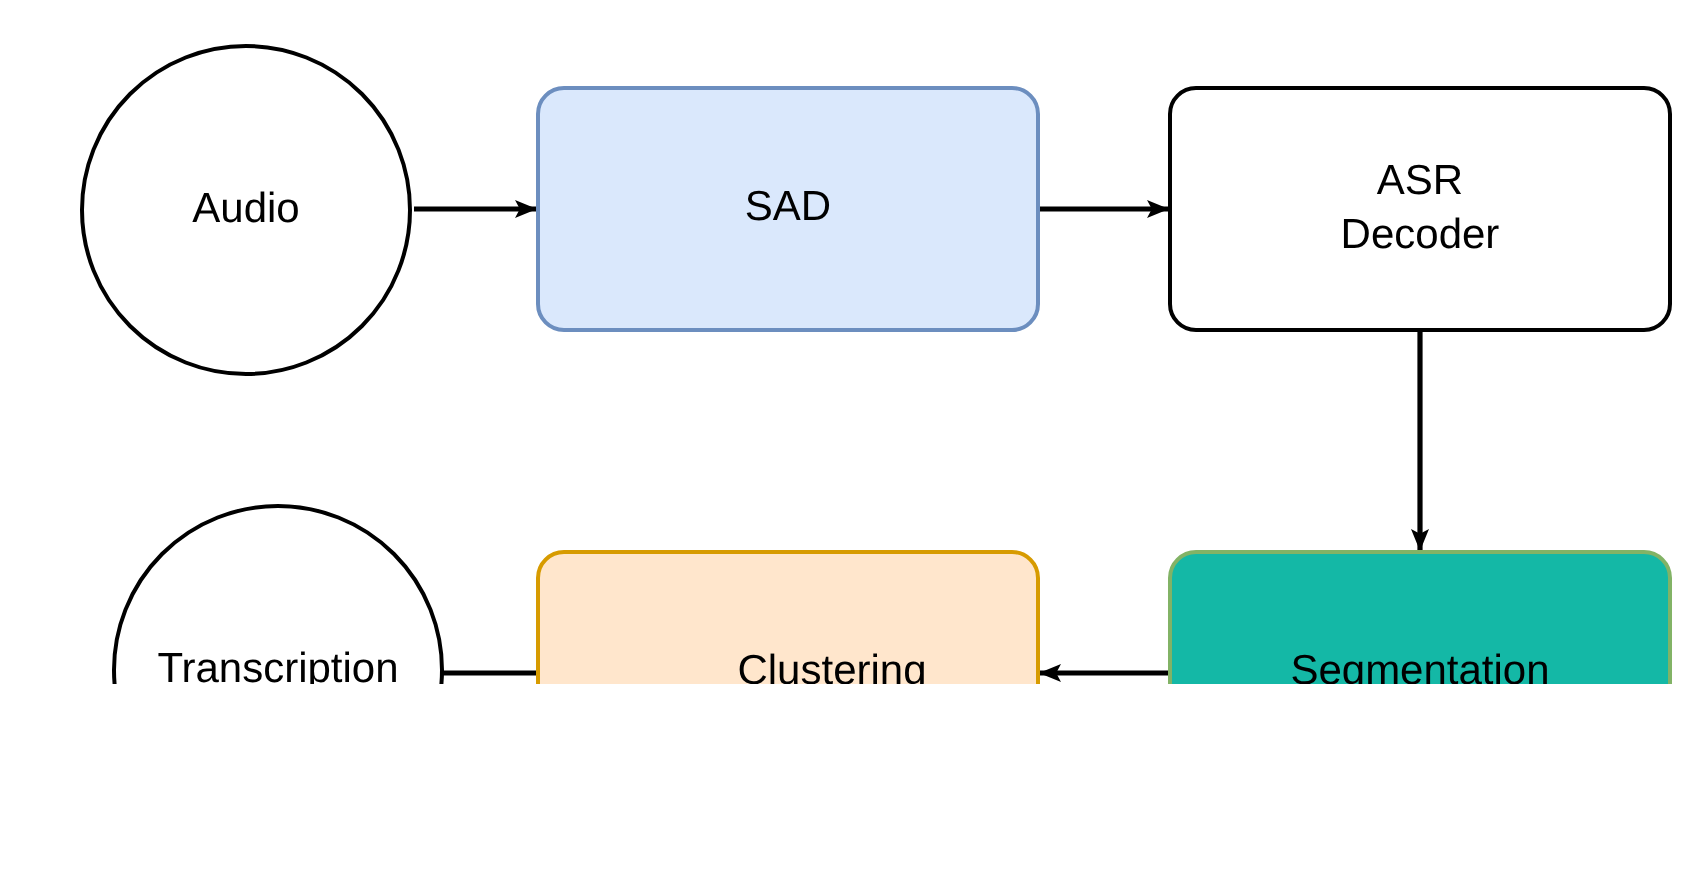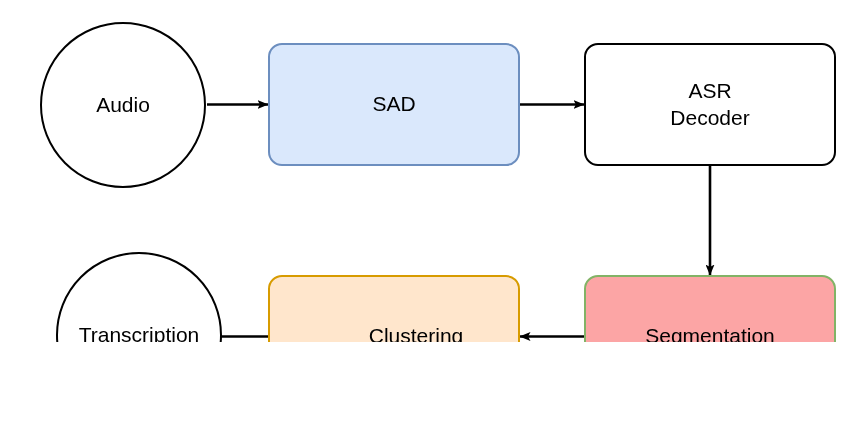--- a/index.html
+++ b/index.html
@@ -101,21 +101,21 @@
     <span class="node-label">SAD</span>
   </div>
 
   <div class="node box-node" style="left:566px; top:43px; width:252px; height:123px; background:#ffffff; border-color:#000000;">
     <span class="node-label">
       <span>ASR</span>
       <span class="line2">Decoder</span>
     </span>
   </div>
 
-  <div class="node box-node" style="left:566px; top:275px; width:252px; height:123px; background:#fca5a5; border-color:#82b366;">
+  <div class="node box-node" style="left:566px; top:275px; width:252px; height:123px; background:#14b8a6; border-color:#82b366;">
     <span class="node-label">Segmentation</span>
   </div>
 
   <div class="node box-node" style="left:250px; top:275px; width:252px; height:123px; background:#ffe6cc; border-color:#d79b00;padding-left:44px;">
     <span class="node-label">Clustering</span>
   </div>
 
   <div class="node circle-node" style="left:38px; top:252px; width:166px; height:166px;">
     <span class="node-label">Transcription</span>
   </div>

